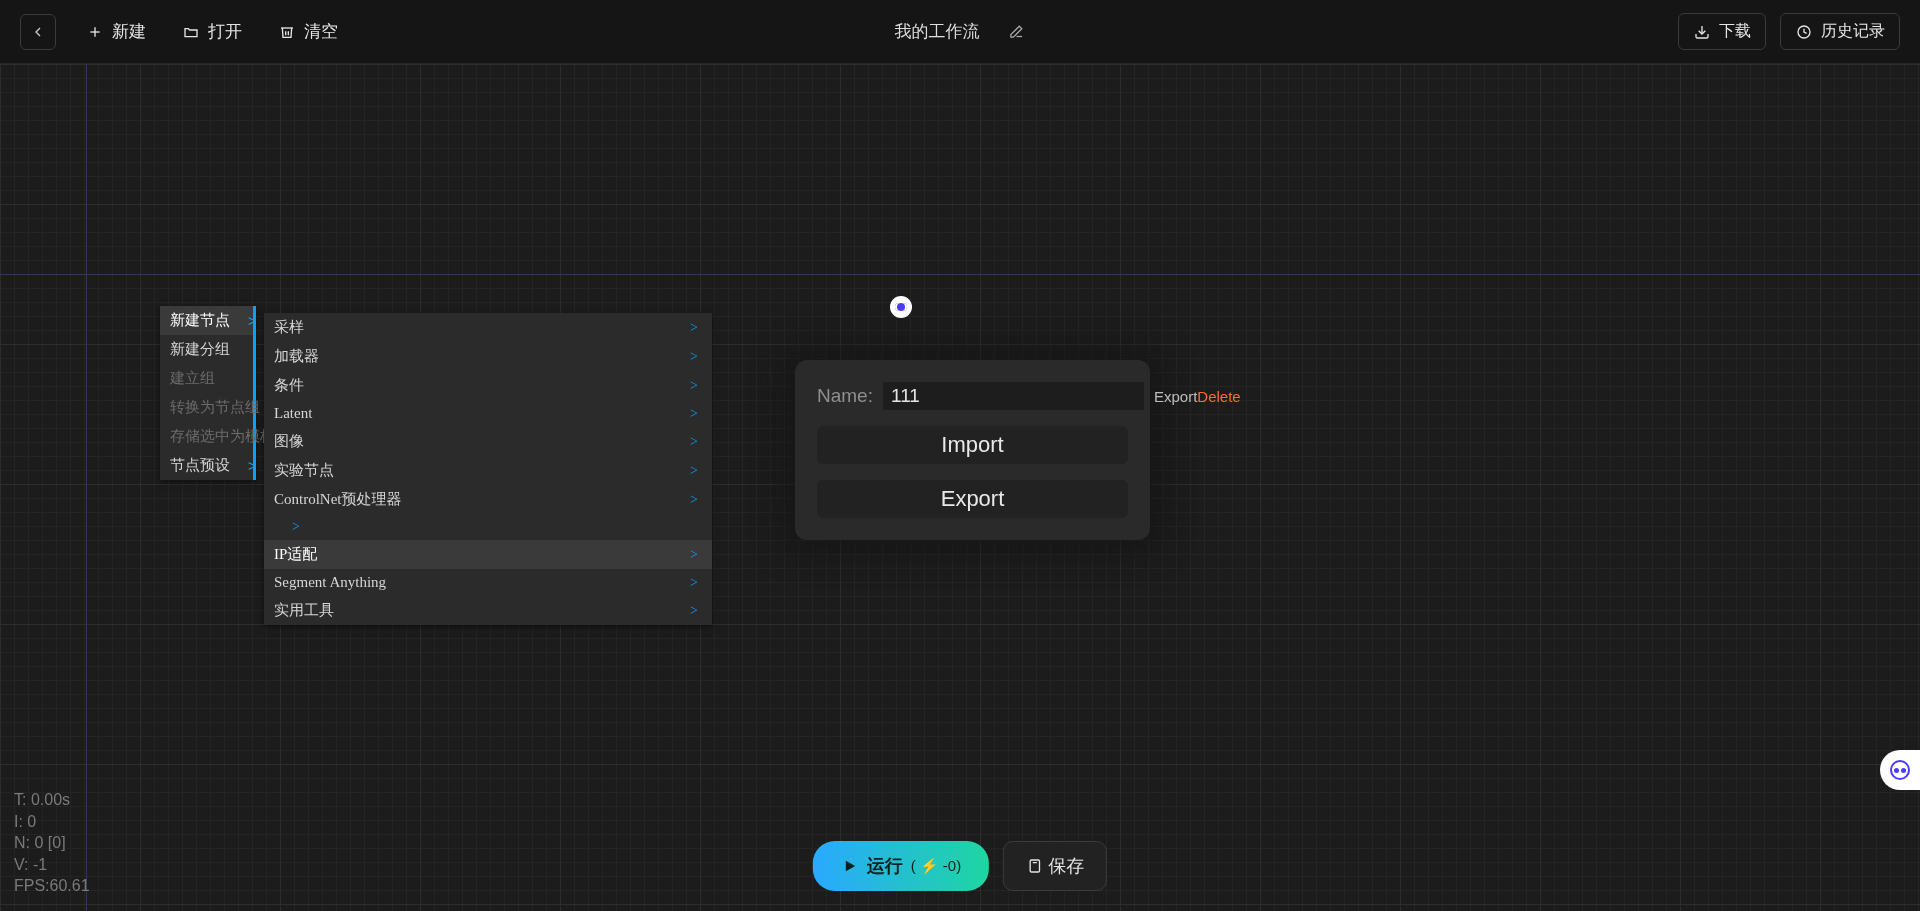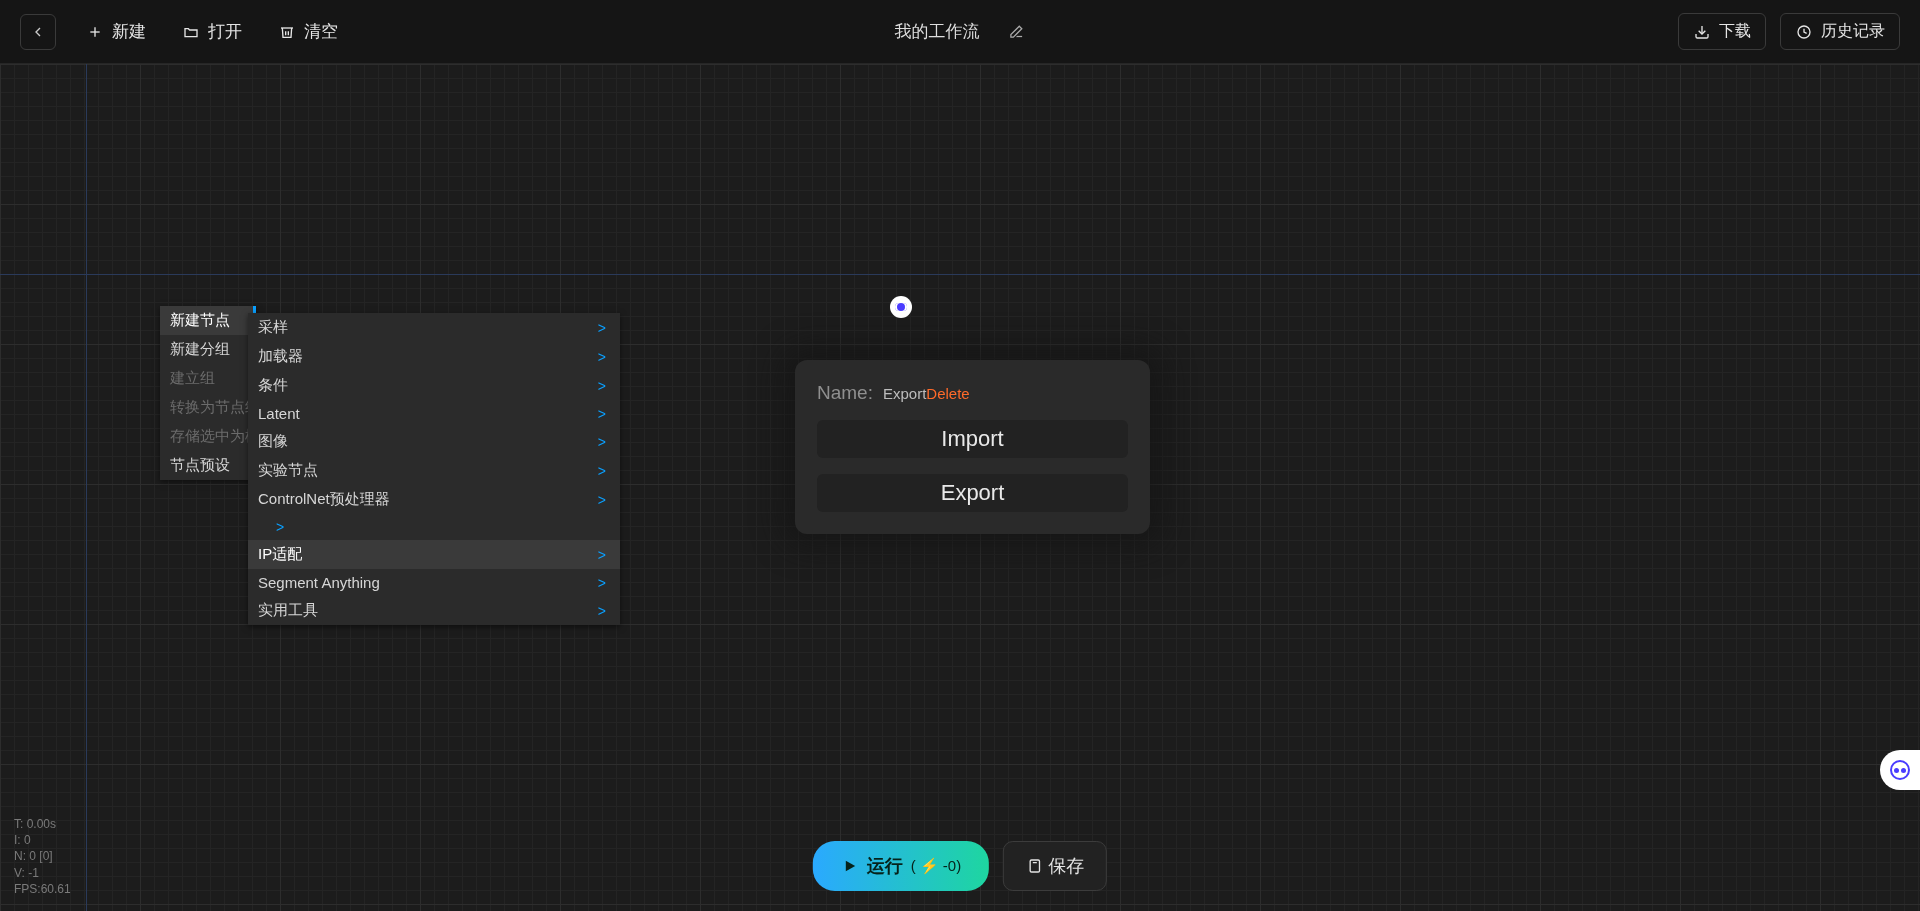--- a/index.html
+++ b/index.html
@@ -67,21 +67,21 @@
 .menu .item {
   padding:5px 14px 5px 10px;
   display:flex; align-items:center; justify-content:space-between;
   cursor:pointer; white-space:nowrap;
 }
 .menu .item.disabled { color:#6b6b6b; cursor:default;}
 .menu .item.selected { background:#3a3a3a; color:#fff; }
 .menu .item .arrow { color:#0aa0ff; font-size:14px; margin-left:18px;}
 .menu1 .item.selected .arrow{ color:#0aa0ff; }
 .menu1 { left:160px; top:306px; width:96px; border-right:3px solid #0aa0ff;}
-.menu2 { left:248px; top:313px; width:372px;}
+.menu2 { left:264px; top:313px; width:448px;font-family:Liberation Serif, serif;}
 .menu2 .item.selected{ background:#3a3a3a; }
 .menu2 .item.selected .arrow{color:#0aa0ff;}
 
 
 .robot {
   position:absolute; left:890px; top:296px;
   width:22px; height:22px; border-radius:50%;
   background:#fff;
   display:flex; align-items:center; justify-content:center;
 }
@@ -128,21 +128,21 @@
 .run-btn .cost{ font-size:15px; font-weight:500;}
 .save-btn{
   display:flex; align-items:center; gap:4px;
   border:1px solid #3c3c3c; background:#222; color:#e5e5e5;
   font-size:18px; padding:12px 22px; border-radius:10px; cursor:pointer;
 }
 
 
 .stats{
   position:absolute; left:14px; bottom:14px;
-  font-size:12px; color:#7a7a7a; line-height:1.35;
+  font-size:16px; color:#7a7a7a; line-height:1.35;
 }
 
 
 .float-help{
   position:absolute; right:0; top:750px;
   width:40px; height:40px; background:#fff;
   border-radius:20px 0 0 20px;
   display:flex; align-items:center; justify-content:center;
   cursor:pointer;
 }
@@ -305,20 +305,21 @@
       <span>实用工具</span>
       <span class="arrow">&gt;</span>
     </div>
   </div>
 
 <div class="robot"></div>
 
 <div class="dialog">
   <div class="name-row">
     <label>Name:</label>
+    <input type="text" value="111" style="">
     <div class="links">
       <span class="export-link">Export</span>
         <span class="delete-link">Delete</span>
     </div>
   </div>
   <div class="big-btn">Import</div>
   <div class="big-btn">Export</div>
 </div>
 
 <div class="bottom-btns">

